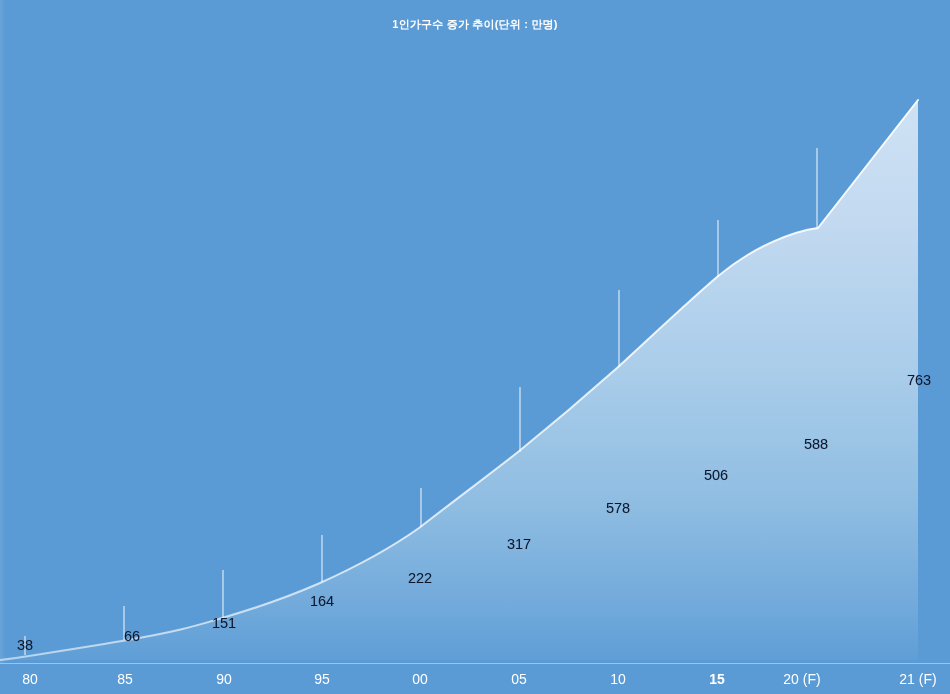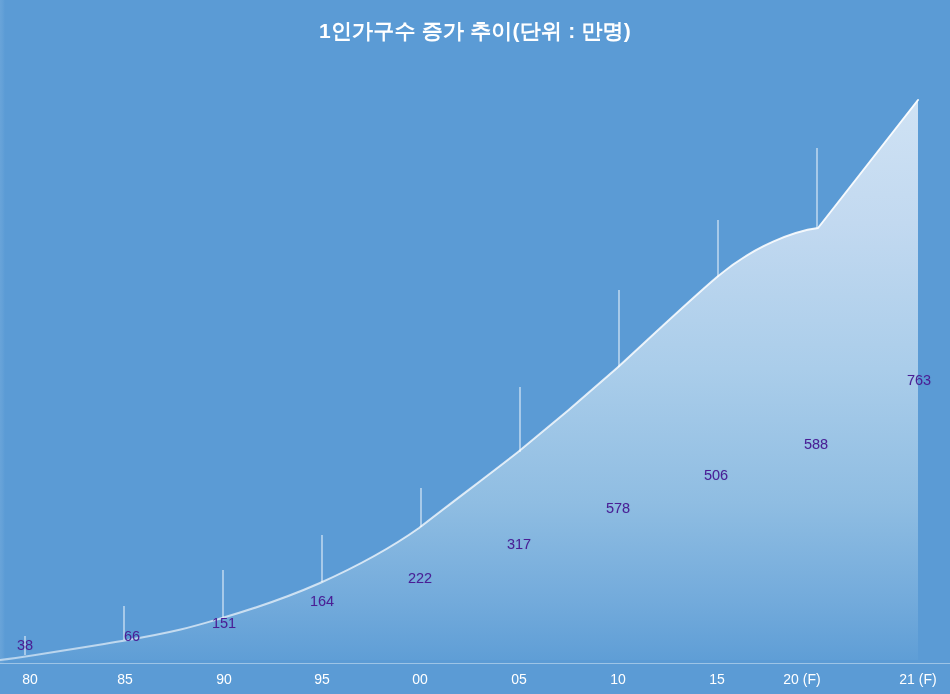--- a/index.html
+++ b/index.html
@@ -30,21 +30,21 @@
     background: linear-gradient(to right, #69a4d9 0%, #63a0d7 55%, #5b9bd5 100%);
     pointer-events: none;
   }
   #chart-title {
     position: absolute;
     left: 0;
     top: 17px;
     width: 950px;
     text-align: center;
     color: #ffffff;
-    font-size: 21px;
+    font-size: 11px;
     font-weight: bold;
     letter-spacing: 0.2px;
     white-space: nowrap;
   }
   #plot-svg {
     position: absolute;
     left: 0;
     top: 0;
     width: 950px;
     height: 694px;
@@ -62,21 +62,21 @@
   .axis-tick-label {
     position: absolute;
     top: 671px;
     color: #ffffff;
     font-size: 14px;
     white-space: nowrap;
     transform: translateX(-50%);
   }
   .value-label {
     position: absolute;
-    color: #4c1d95;
+    color: #0f172a;
     font-size: 14.5px;
     white-space: nowrap;
     text-align: center;
     transform: translateX(-50%);
     text-shadow: 0 0 1px rgba(70,125,180,0.45);
   }
 </style>
 </head>
 <body>
 
@@ -152,17 +152,17 @@
 
   <div id="axis-band"></div>
 
   <div class="axis-tick-label" style="left:30px;">80</div>
   <div class="axis-tick-label" style="left:125px;">85</div>
   <div class="axis-tick-label" style="left:224px;">90</div>
   <div class="axis-tick-label" style="left:322px;">95</div>
   <div class="axis-tick-label" style="left:420px;">00</div>
   <div class="axis-tick-label" style="left:519px;">05</div>
   <div class="axis-tick-label" style="left:618px;">10</div>
-  <div class="axis-tick-label" style="left:717px;">15</div>
+  <div class="axis-tick-label" style="left:717px;font-weight:bold;">15</div>
   <div class="axis-tick-label" style="left:802px;">20 (F)</div>
   <div class="axis-tick-label" style="left:918px;">21 (F)</div>
 
 </div>
 
 </body></html>

